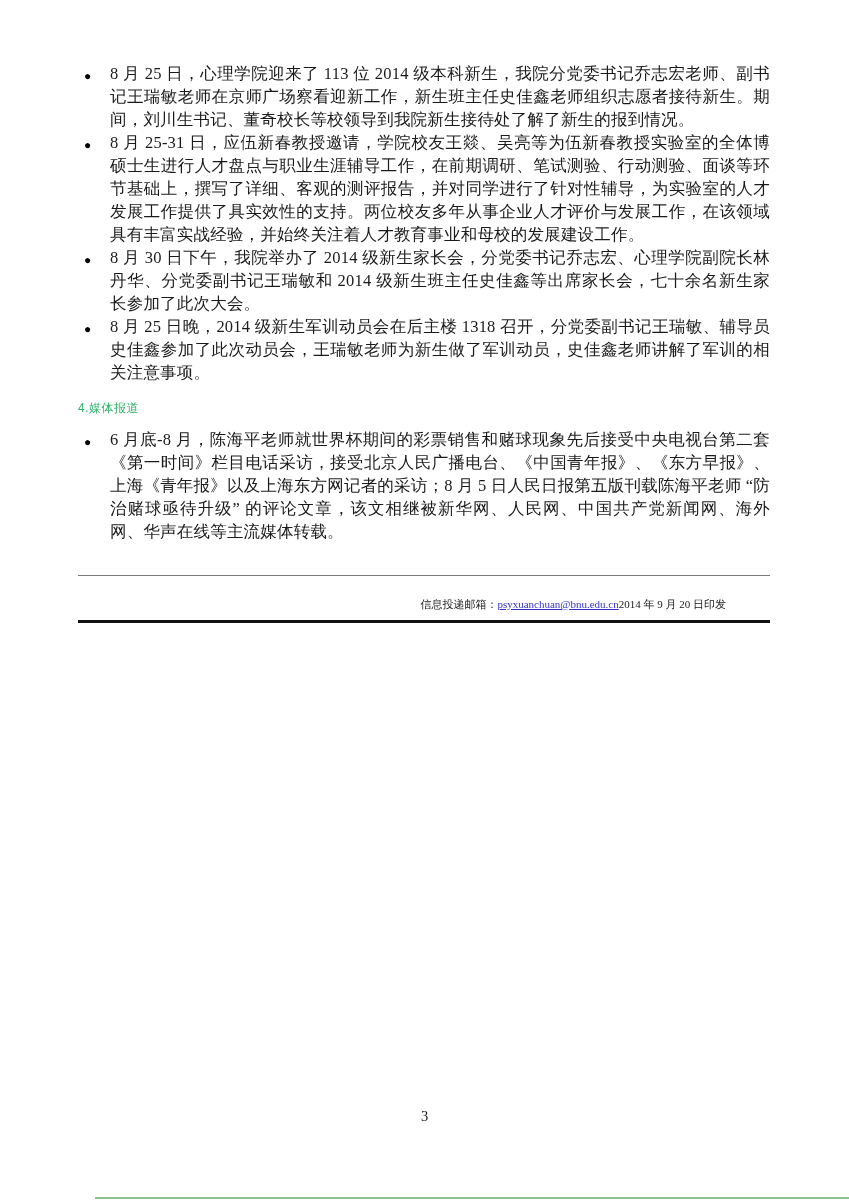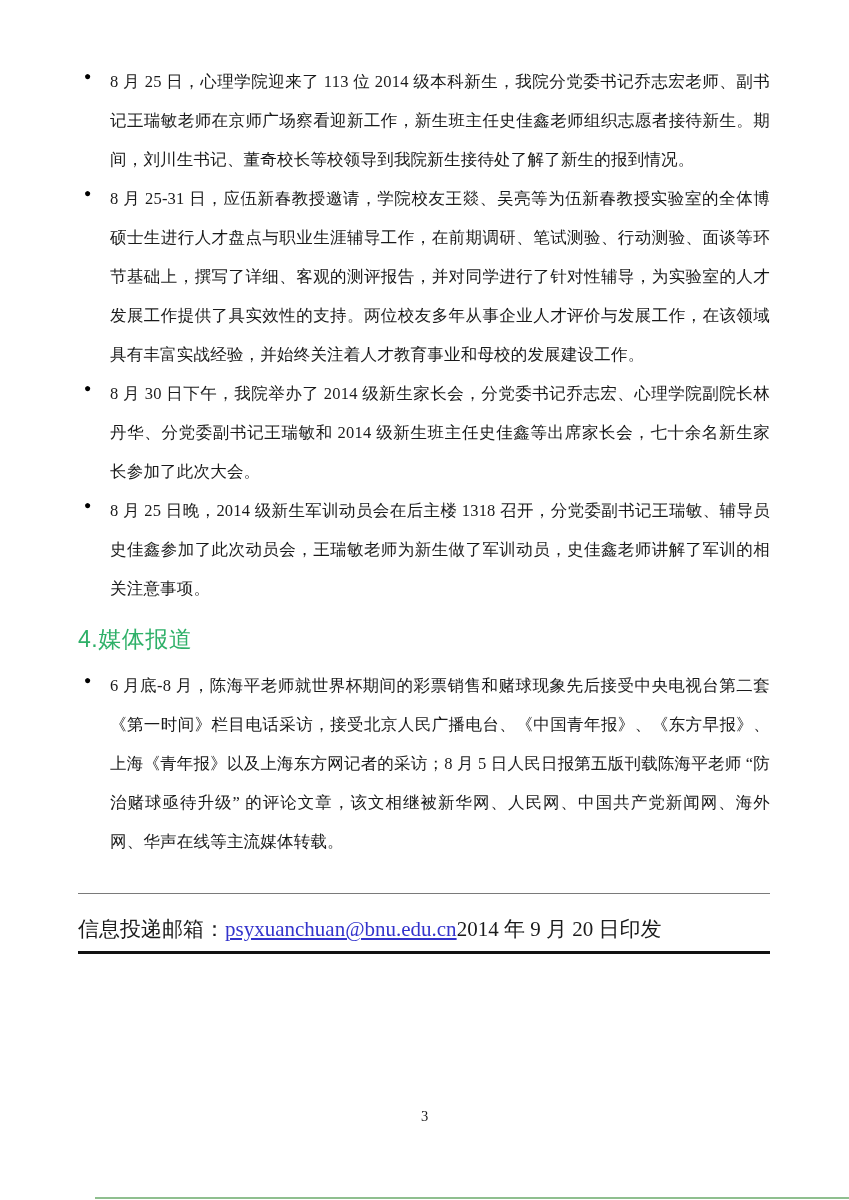--- a/index.html
+++ b/index.html
@@ -33,42 +33,42 @@
     flex: 0 0 32px;
     font-size: 12px;
     line-height: 29px;
     color: #000000;
     padding-left: 6px;
     box-sizing: border-box;
   }
   .bullet-text {
     flex: 1 1 auto;
     font-size: 16.5px;
-    line-height: 39px;
+    line-height: 23px;
     text-align: justify;
     letter-spacing: 0.2px;
   }
   .section-heading {
     margin: 16px 0 11px 0;
     font-family: "Liberation Sans", "DejaVu Sans", sans-serif;
-    font-size: 23px;
+    font-size: 12px;
     font-weight: 500;
     color: var(--heading-green, #2eb068);
     letter-spacing: 0.5px;
   }
   .doc-footer {
     margin-top: 32px;
     border-top: 1px solid #7a7a7a;
   }
   .footer-row {
     display: flex;
-    justify-content: flex-start;
+    justify-content: flex-end;
     align-items: baseline;
     padding: 9px 0 8px 0;
-    font-size: 21px;
+    font-size: 11px;
   }
   .footer-left {
     white-space: nowrap;
   }
   .footer-email {
     color: var(--link-blue, #3333cc);
     text-decoration: underline;
     font-family: "Liberation Serif", "DejaVu Serif", serif;
   }
   .footer-date {

